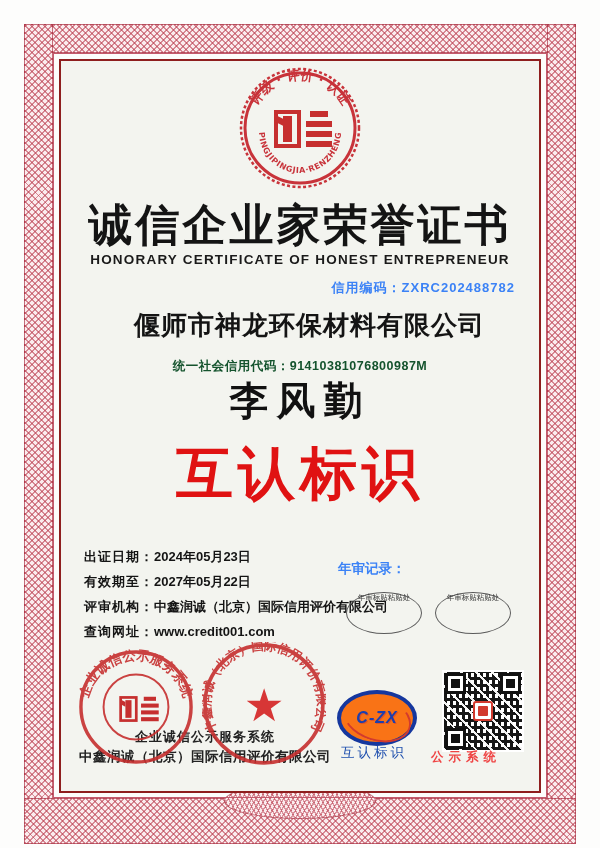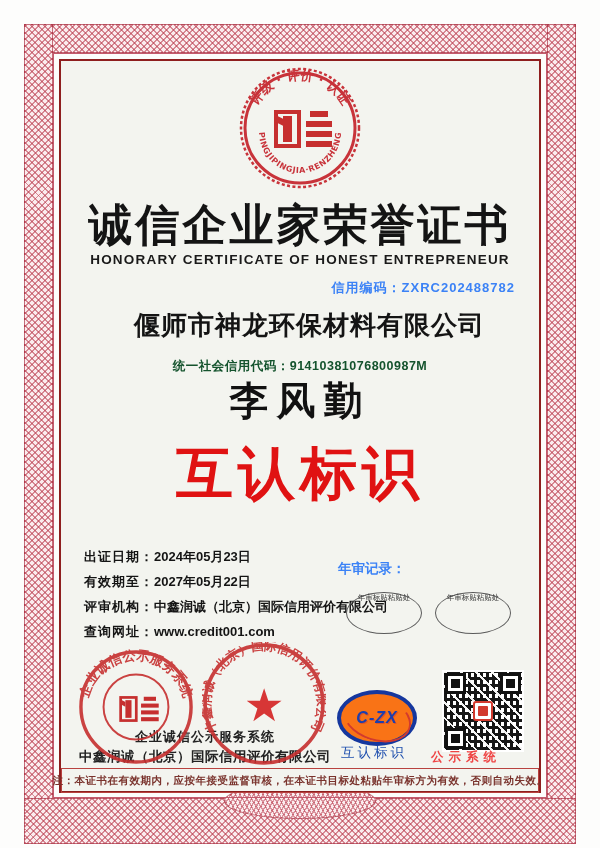--- a/index.html
+++ b/index.html
@@ -217,17 +217,14 @@
   <div class="czx-label">互认标识</div>
 
   <div class="qr">
     <span class="finder f-tl"></span>
     <span class="finder f-tr"></span>
     <span class="finder f-bl"></span>
     <span class="qr-logo"></span>
   </div>
   <div class="qr-label">公示系统</div>
 
-  <div class="note-box">
-    <span class="note-text">注：本证书在有效期内，应按年接受监督审核，在本证书目标处粘贴年审标方为有效，否则自动失效。</span>
-  </div>
 
 </div>
 
 </body></html>

